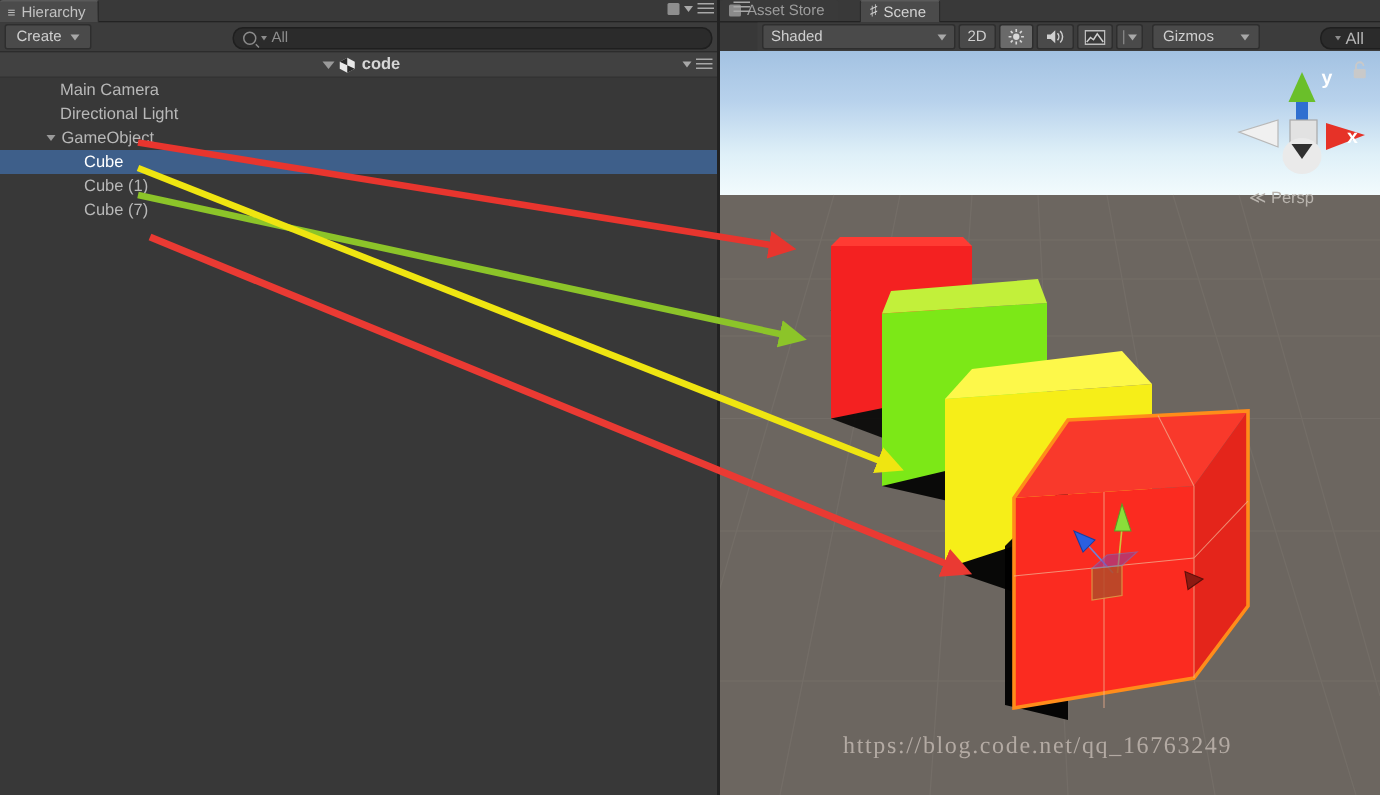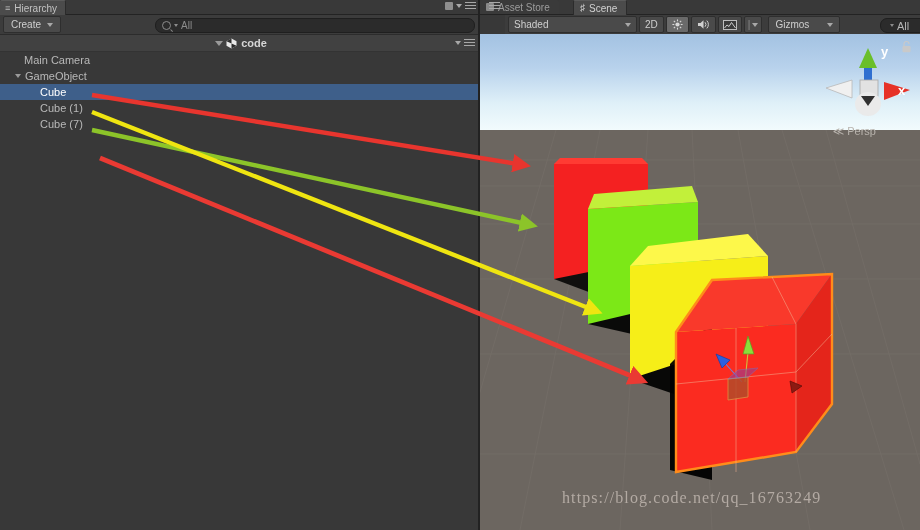--- a/index.html
+++ b/index.html
@@ -39,21 +39,21 @@
 
   .hdrrow{height:16px;background:#414141;display:flex;align-items:center;
           position:relative;border-bottom:1px solid #333;justify-content:center;}
   .hdrrow .tri{margin-left:4px;margin-right:3px;}
   .hdrrow .scenename{font-size:11px;font-weight:bold;color:#d6d6d6;}
   .unitylogo{display:inline-block;width:11px;height:11px;margin-right:4px;position:relative;}
   .hdrrow .rightmenu2{position:absolute;right:3px;top:3px;display:flex;gap:3px;align-items:center;}
 
   .tree{position:relative;background:#383838;height:calc(530px - 14px - 20px - 17px);}
   .row{height:16px;display:flex;align-items:center;font-size:11px;color:#b8b8b8;
-       padding-left:0;position:relative;}
+       padding-left:16px;position:relative;}
   .row.sel{background:#3e5f8a;color:#ffffff;}
   .row .ind{display:inline-block;}
   .tri{width:0;height:0;border-left:4px solid transparent;border-right:4px solid transparent;
        border-top:5px solid #9a9a9a;display:inline-block;}
   .tri.small{border-left-width:3.5px;border-right-width:3.5px;border-top-width:4.5px;}
 
   .vsplit{position:absolute;left:478px;top:0;width:2px;height:530px;background:#222;}
 
   
   .scene{position:absolute;left:480px;top:0;width:519px;height:530px;background:#383838;
@@ -144,20 +144,24 @@
             <i></i>
             <i></i>
           </span>
       </span>
     </div>
 
     <div class="tree">
       <div class="row">
         <span class="ind" style="width:24px"></span>
         <span>Main Camera</span>
+      </div>
+      <div class="row">
+        <span class="ind" style="width:24px"></span>
+        <span>Directional Light</span>
       </div>
       <div class="row">
         <span class="ind" style="width:15px"></span>
         <span class="tri small"></span>
         <span style="width:4px"></span>
         <span>GameObject</span>
       </div>
       <div class="row sel">
         <span class="ind" style="width:40px"></span>
         <span>Cube</span>

